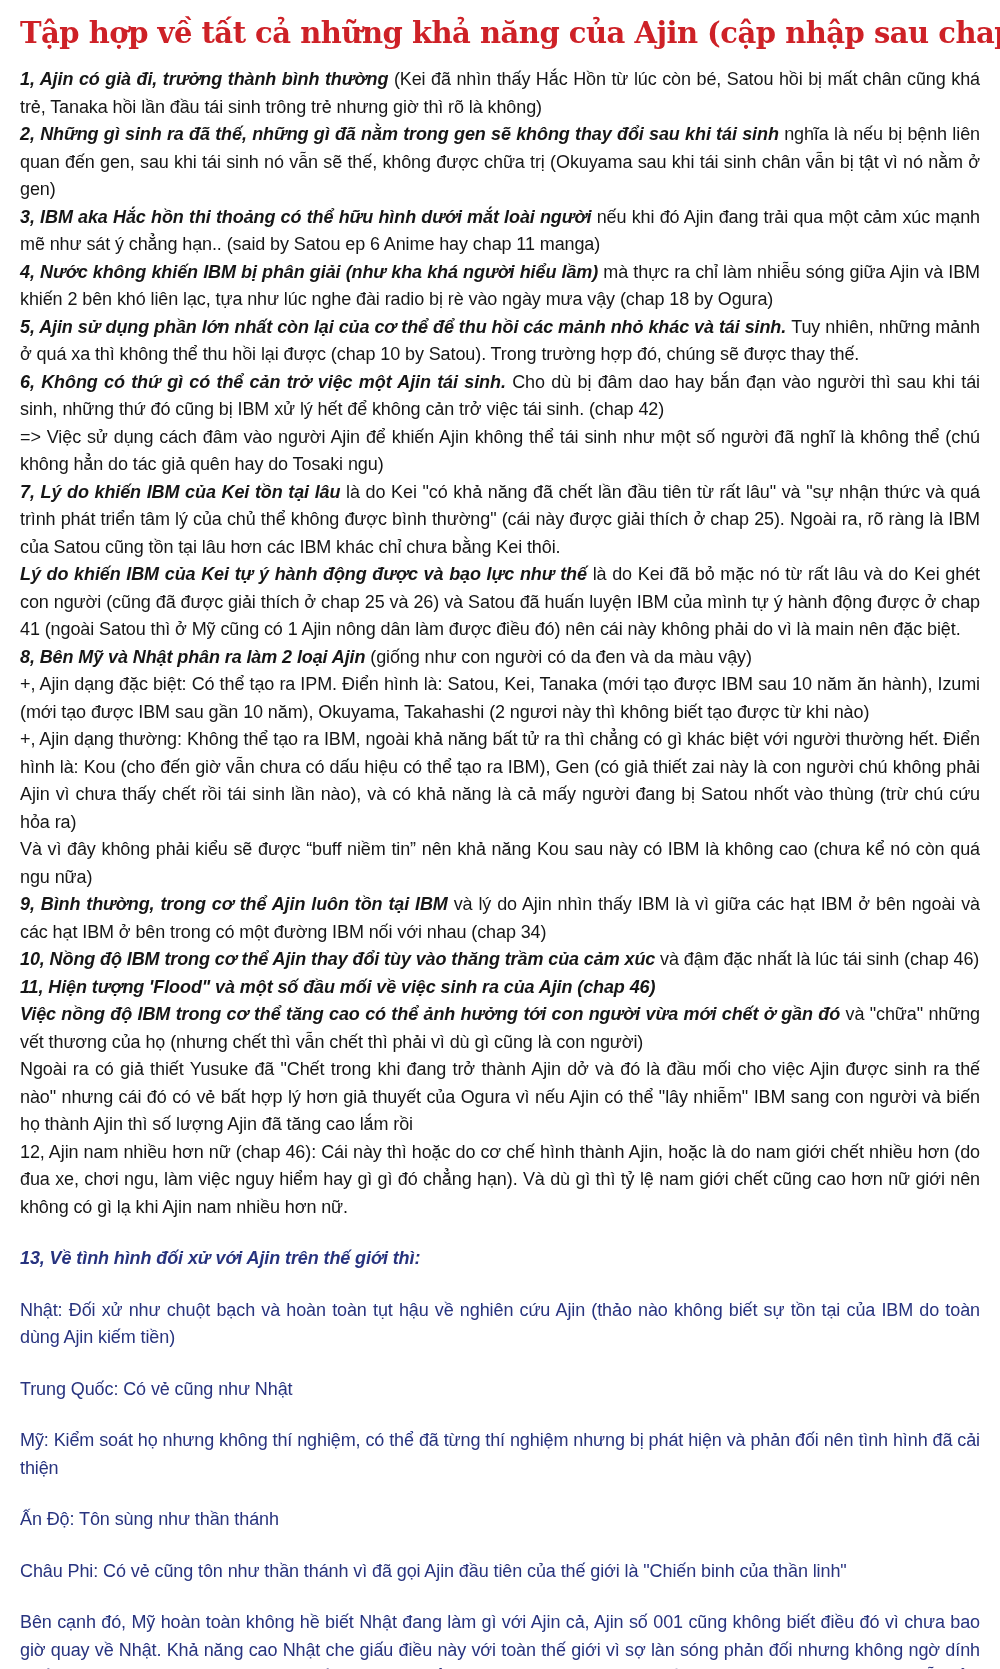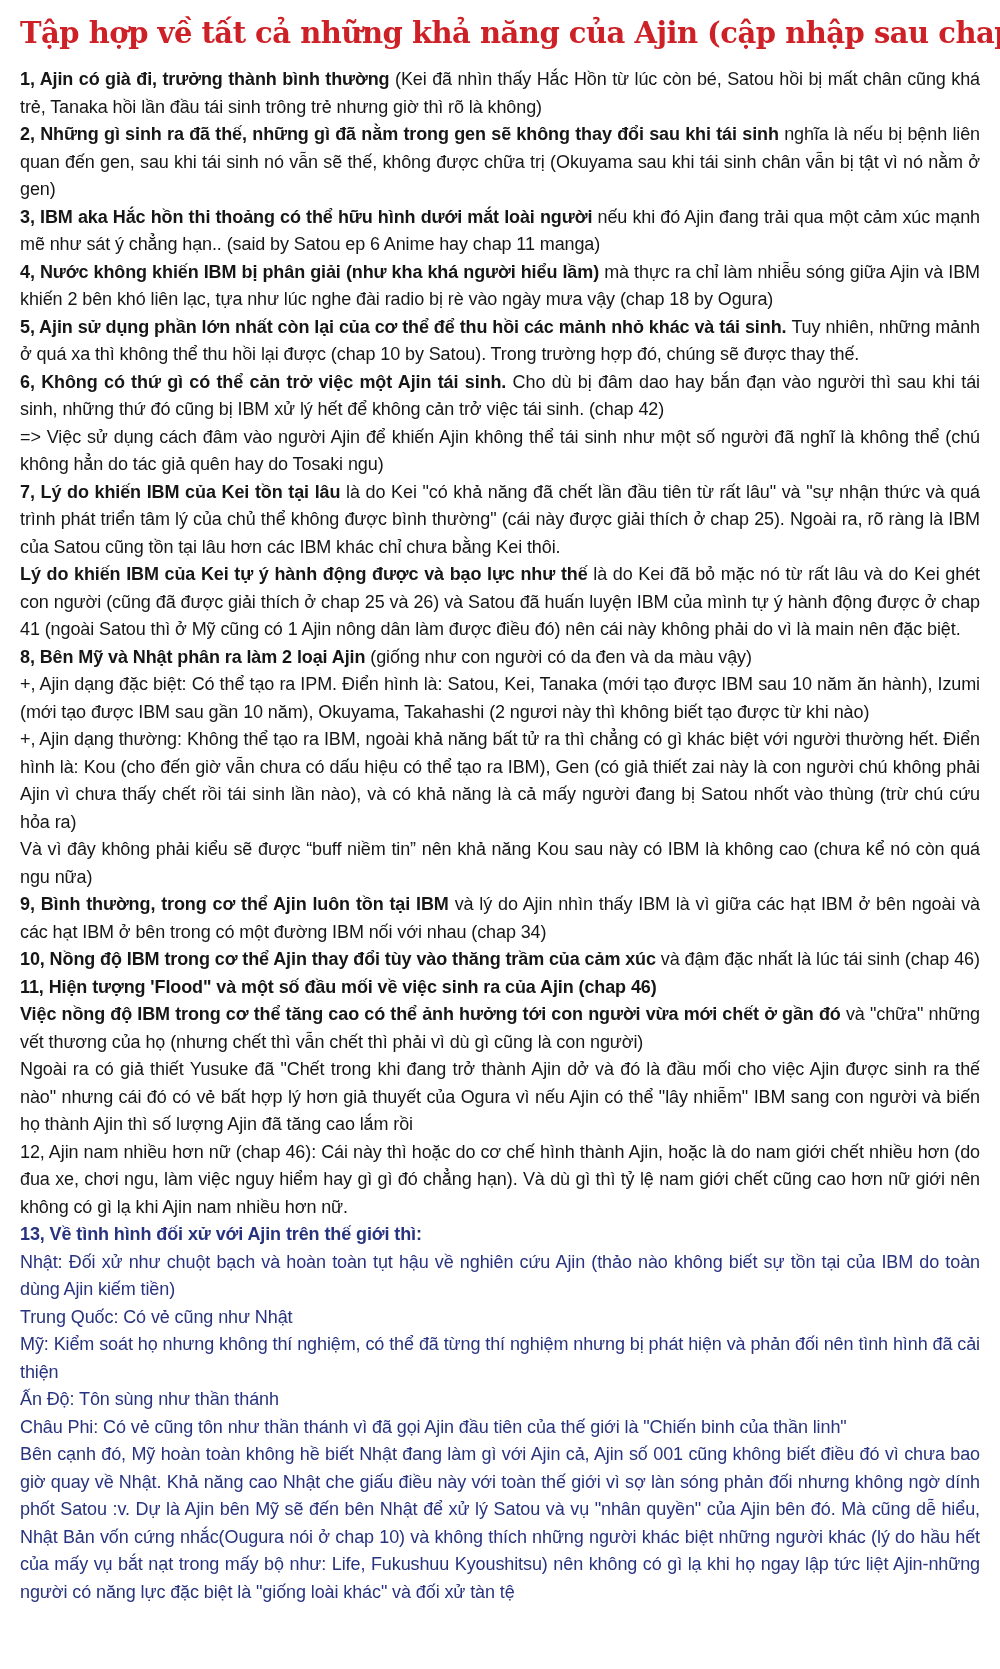--- a/index.html
+++ b/index.html
@@ -31,22 +31,22 @@
     font-size: 18px;
     line-height: 27.5px;
     letter-spacing: -0.1px;
     text-align: justify;
     color: var(--body-black, #161616);
   }
   .content p {
     margin: 0;
     padding: 0;
   }
-  .para.navy { color: var(--navy-blue, #27337f); }
-  .seg.bold-italic { font-weight: bold; }
+  .para.navy { color: var(--navy-blue, #27337f); margin-top: 24px; }
+  .seg.bold-italic { font-weight: bold; font-style: italic; }
   .seg.bold { font-weight: normal; }
   .seg.regular { font-weight: normal; font-style: normal; }
 </style>
 </head>
 <body>
 
 <div class="page">
   <h1 class="title">Tập hợp về tất cả những khả năng của Ajin (cập nhập sau chap 47)</h1>
   <div class="content">
       <p class="para black"><span class="seg bold-italic">1, Ajin có già đi, trưởng thành bình thường </span><span class="seg regular">(Kei đã nhìn thấy Hắc Hồn từ lúc còn bé, Satou hồi bị mất chân cũng khá trẻ, Tanaka hồi lần đầu tái sinh trông trẻ nhưng giờ thì rõ là không)</span></p>

